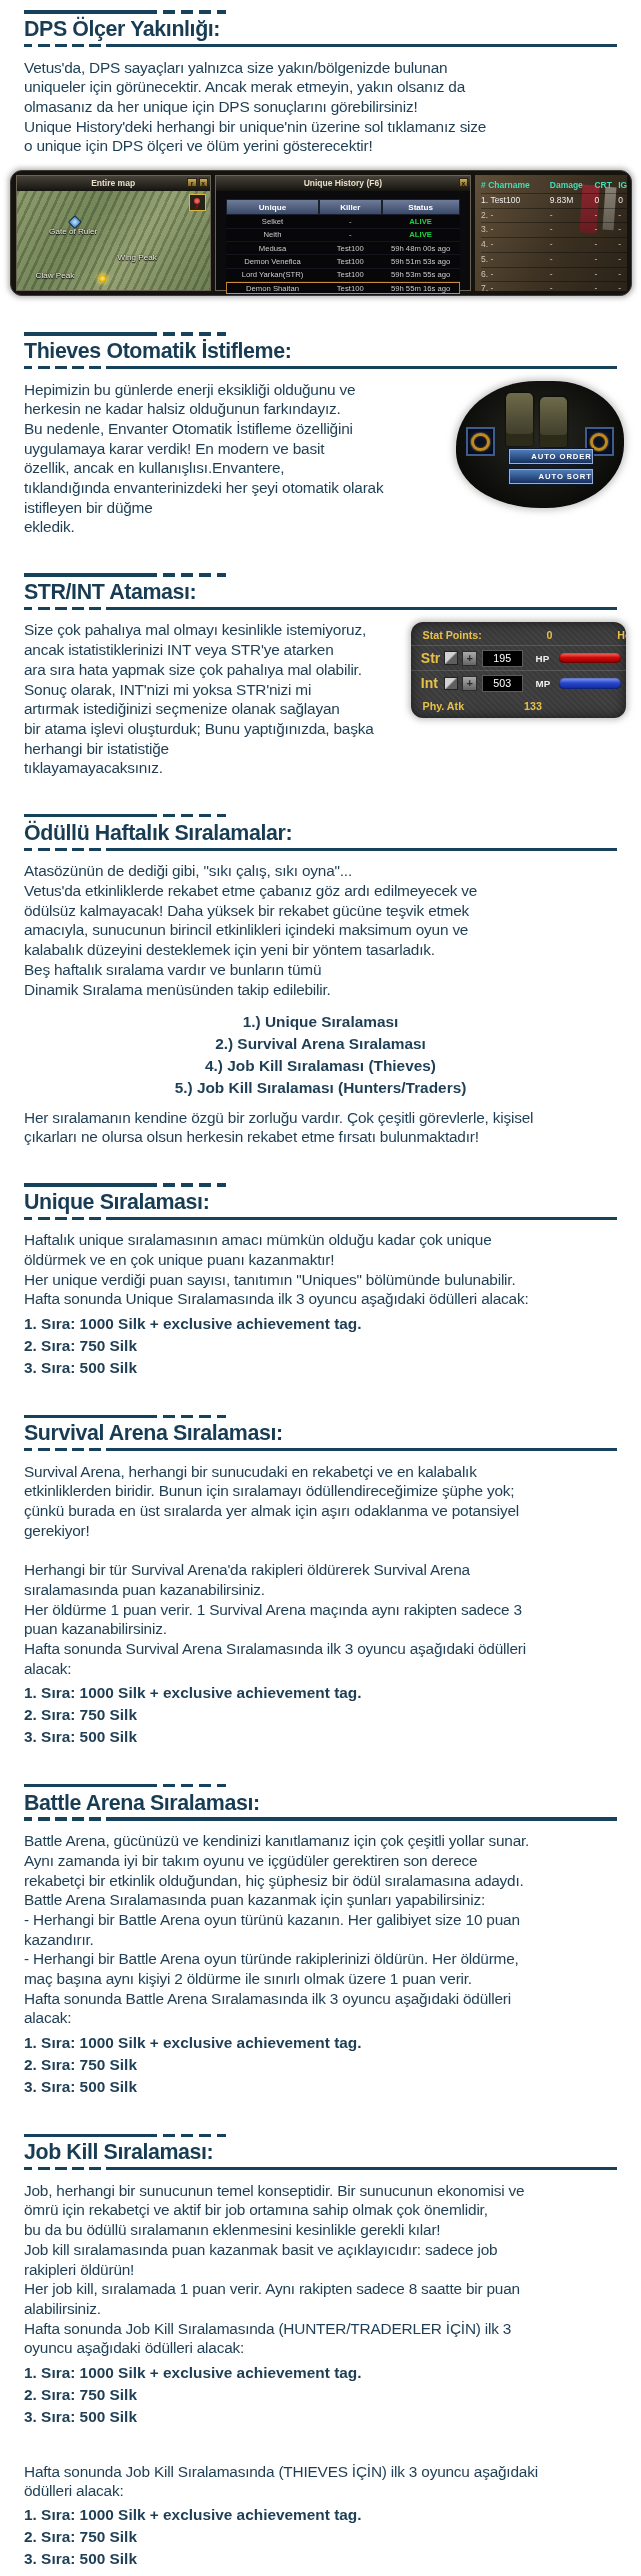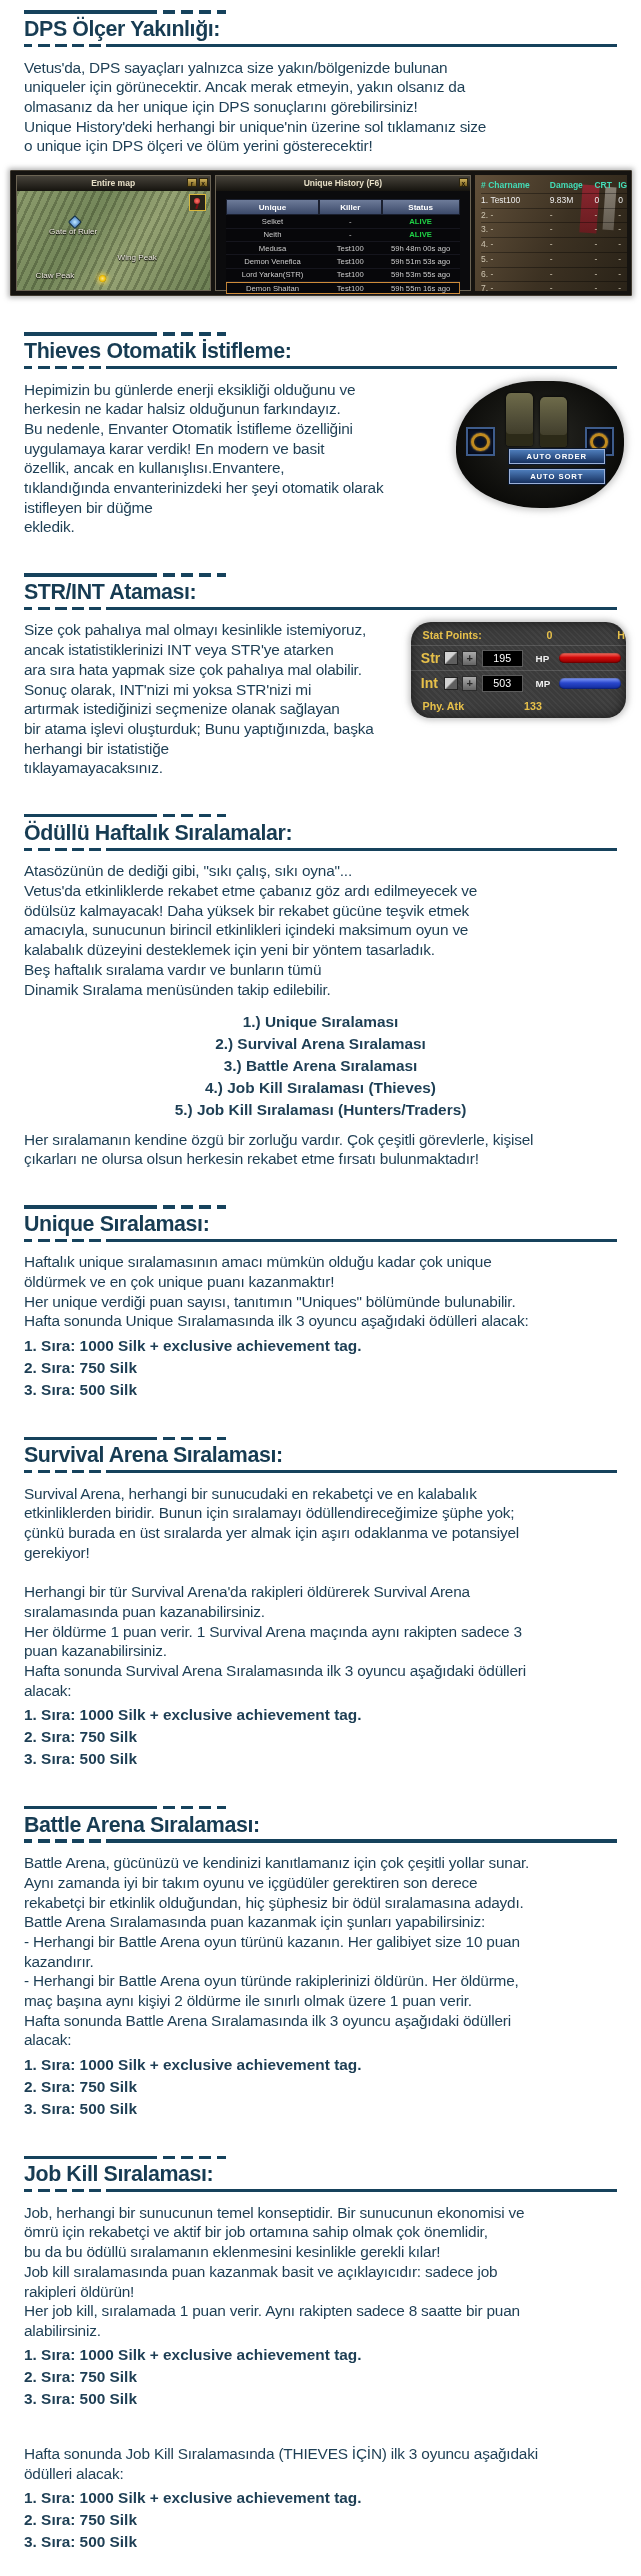--- a/index.html
+++ b/index.html
@@ -16,21 +16,21 @@
   .rule-bottom{height:3.4px;margin-bottom:10.3px;
     background:linear-gradient(90deg,#16425c 0 8.5px,transparent 8.5px 13.7px,#16425c 13.7px 26px,transparent 26px 31px,#16425c 31px 43px,transparent 43px 48px,#16425c 48px 60px,transparent 60px 65px,#16425c 65px 77px,transparent 77px 82px,#16425c 82px 100%);}
 
   p.body{margin:0;font-size:15.4px;line-height:19.7px;letter-spacing:-0.2px;white-space:pre-line;}
   p.body.gap{margin-top:19.7px;}
   .center-list{margin:12px 0 8.5px 0;text-align:center;font-weight:bold;font-size:15.4px;line-height:22px;}
   .rewards{margin:3.4px 0 1.7px 0;font-weight:bold;font-size:15.4px;line-height:22px;}
 
   
   .shot{display:flex;gap:4.3px;height:116px;margin:13.7px -15.4px 0 -13.7px;padding:4.3px;
-    background:#151310;border:0.9px solid #403a30;border-radius:1px;
+    background:#151310;border:0.9px solid #403a30;border-radius:12px;
     box-shadow:0 0 5.1px 1.7px rgba(115,115,115,.5);}
   .gwin{border:1.7px solid #6b6353;background:#0b0b0d;display:flex;flex-direction:column;box-sizing:border-box;}
   .gtitle{height:14.5px;flex:0 0 14.5px;background:linear-gradient(#46423a,#16140f);color:#e6dec6;font-size:8.5px;font-weight:bold;display:flex;align-items:center;justify-content:center;position:relative;}
   .tbtns{position:absolute;right:1.7px;top:1.7px;display:flex;gap:1.7px;}
   .tbtn{width:9.4px;height:9.4px;background:linear-gradient(#cdb05a,#7c6322);border:0.9px solid #2c240e;color:#1e1708;font-size:6.8px;line-height:9.4px;text-align:center;font-weight:bold;box-sizing:border-box;}
   
   .minimap{width:195px;flex:0 0 195px;}
   .mapbody{flex:1;position:relative;overflow:hidden;
     background:linear-gradient(125deg,#8d9c6d,#74875a 35%,#95a273 60%,#6d8054),
     repeating-linear-gradient(115deg,rgba(55,65,35,.28) 0 2.6px,rgba(0,0,0,0) 2.6px 7.7px);background-blend-mode:multiply;}
@@ -66,27 +66,27 @@
   .inv-blob{float:right;width:168px;height:127px;margin:1.7px -6.8px 6.8px 12px;position:relative;
     border-radius:48% 42% 46% 50% / 52% 46% 50% 44%;
     background:radial-gradient(ellipse at 50% 45%,#282823,#0b0b09 72%);
     box-shadow:0 0 6.8px 2.6px rgba(150,150,150,.5);}
   .slot{position:absolute;width:29px;height:29px;border:2.6px solid #3e5c8c;background:#0a1226;box-shadow:inset 0 0 3.4px #000;box-sizing:border-box;}
   .slot::after{content:"";position:absolute;inset:3.4px;border:3.4px solid #c08a20;border-radius:50%;box-shadow:inset 0 0 2.6px #5a3a00,0 0 1.7px #e8b85a;}
   .slot.l{left:10.3px;top:46px;} .slot.r{right:10.3px;top:46px;}
   .boot{position:absolute;width:27px;height:53px;border-radius:5.1px 5.1px 3.4px 3.4px;
     background:linear-gradient(#6e6b4a,#4a4733 60%,#35321f);box-shadow:inset 0 -12px 0 #2c2a18,0 0 2.6px #000;}
   .boot.b1{left:50px;top:12px;} .boot.b2{left:84px;top:15.4px;height:50px;}
-  .autobtn{position:absolute;left:53px;width:96px;height:14.5px;box-sizing:border-box;
+  .autobtn{position:absolute;left:53px;width:84px;height:14.5px;box-sizing:border-box;
     background:linear-gradient(#4d7cba,#17315f);border:0.9px solid #9ab0d8;box-shadow:0 0 0 0.9px #0a1830;
-    color:#fff;font-size:7.7px;font-weight:bold;text-align:center;line-height:13px;letter-spacing:0.9px;}
+    color:#fff;font-size:7.7px;font-weight:bold;text-align:right;line-height:13px;letter-spacing:0.9px;}
   .autobtn.a1{top:68px;} .autobtn.a2{top:88px;}
 
   
-  .stat-box{float:right;width:215px;height:96px;margin:1.7px -8.5px 6.8px 10.3px;overflow:hidden;border-radius:20px;box-sizing:border-box;
+  .stat-box{float:right;width:215px;height:96px;margin:1.7px -8.5px 6.8px 10.3px;overflow:hidden;border-radius:12px;box-sizing:border-box;
     background:repeating-linear-gradient(45deg,rgba(255,255,255,.04) 0 1.7px,rgba(0,0,0,0) 1.7px 4.3px),#3b3b3b;
     box-shadow:0 0 6px 1.7px rgba(140,140,140,.55),inset 0 0 12px #181818;}
   .sp-head{display:flex;align-items:center;padding:6.8px 0 4.3px 12px;color:#e7c04a;font-size:10.7px;font-weight:bold;}
   .sp-head .v{flex:1;text-align:center;}
   .sp-head .r{margin-right:-6px;}
   .stat-row{display:flex;align-items:center;gap:4.3px;padding:3.4px 0 3.4px 10.3px;border-top:0.9px solid rgba(255,255,255,.14);}
   .st-label{color:#e7c04a;font-size:14px;font-weight:bold;width:19px;}
   .st-icon{width:13.7px;height:13.7px;background:linear-gradient(135deg,#d2d2d2 45%,#5f5f5f 55%);border:0.9px solid #222;box-sizing:border-box;}
   .st-plus{width:15.4px;height:14.5px;background:linear-gradient(#ababab,#646464);border:0.9px solid #2c2c2c;color:#2a2a2a;font-size:11px;font-weight:bold;text-align:center;line-height:13px;box-sizing:border-box;}
   .st-val{width:39px;height:15.4px;background:#000;border:0.9px solid #5c5c5c;color:#fff;font-size:10.7px;text-align:center;line-height:15.4px;}
@@ -301,21 +301,20 @@
     <p class="body">Atasözünün de dediği gibi, "sıkı çalış, sıkı oyna"...
 Vetus'da etkinliklerde rekabet etme çabanız göz ardı edilmeyecek ve
 ödülsüz kalmayacak! Daha yüksek bir rekabet gücüne teşvik etmek
 amacıyla, sunucunun birincil etkinlikleri içindeki maksimum oyun ve
 kalabalık düzeyini desteklemek için yeni bir yöntem tasarladık.
 Beş haftalık sıralama vardır ve bunların tümü
 Dinamik Sıralama menüsünden takip edilebilir.</p>
     <div class="center-list">
       <div>1.) Unique Sıralaması</div>
       <div>2.) Survival Arena Sıralaması</div>
-      <div>3.) Battle Arena Sıralaması</div>
       <div>4.) Job Kill Sıralaması (Thieves)</div>
       <div>5.) Job Kill Sıralaması (Hunters/Traders)</div>
     </div>
     <p class="body">Her sıralamanın kendine özgü bir zorluğu vardır. Çok çeşitli görevlerle, kişisel
 çıkarları ne olursa olsun herkesin rekabet etme fırsatı bulunmaktadır!</p>
   </section>
 
   <section class="sec">
     <div class="rule-top"></div>
     <h2>Unique Sıralaması:</h2>
@@ -377,20 +376,22 @@
     <div class="rule-top"></div>
     <h2>Job Kill Sıralaması:</h2>
     <div class="rule-bottom"></div>
     <p class="body">Job, herhangi bir sunucunun temel konseptidir. Bir sunucunun ekonomisi ve
 ömrü için rekabetçi ve aktif bir job ortamına sahip olmak çok önemlidir,
 bu da bu ödüllü sıralamanın eklenmesini kesinlikle gerekli kılar!
 Job kill sıralamasında puan kazanmak basit ve açıklayıcıdır: sadece job
 rakipleri öldürün!
 Her job kill, sıralamada 1 puan verir. Aynı rakipten sadece 8 saatte bir puan
 alabilirsiniz.</p>
+    <p class="body">Hafta sonunda Job Kill Sıralamasında (HUNTER/TRADERLER İÇİN) ilk 3
+oyuncu aşağıdaki ödülleri alacak:</p>
     <div class="rewards">
       <div>1. Sıra: 1000 Silk + exclusive achievement tag.</div>
       <div>2. Sıra: 750 Silk</div>
       <div>3. Sıra: 500 Silk</div>
     </div>
     <p class="body" style="margin-top:34px;">Hafta sonunda Job Kill Sıralamasında (THIEVES İÇİN) ilk 3 oyuncu aşağıdaki
 ödülleri alacak:</p>
     <div class="rewards">
       <div>1. Sıra: 1000 Silk + exclusive achievement tag.</div>
       <div>2. Sıra: 750 Silk</div>

